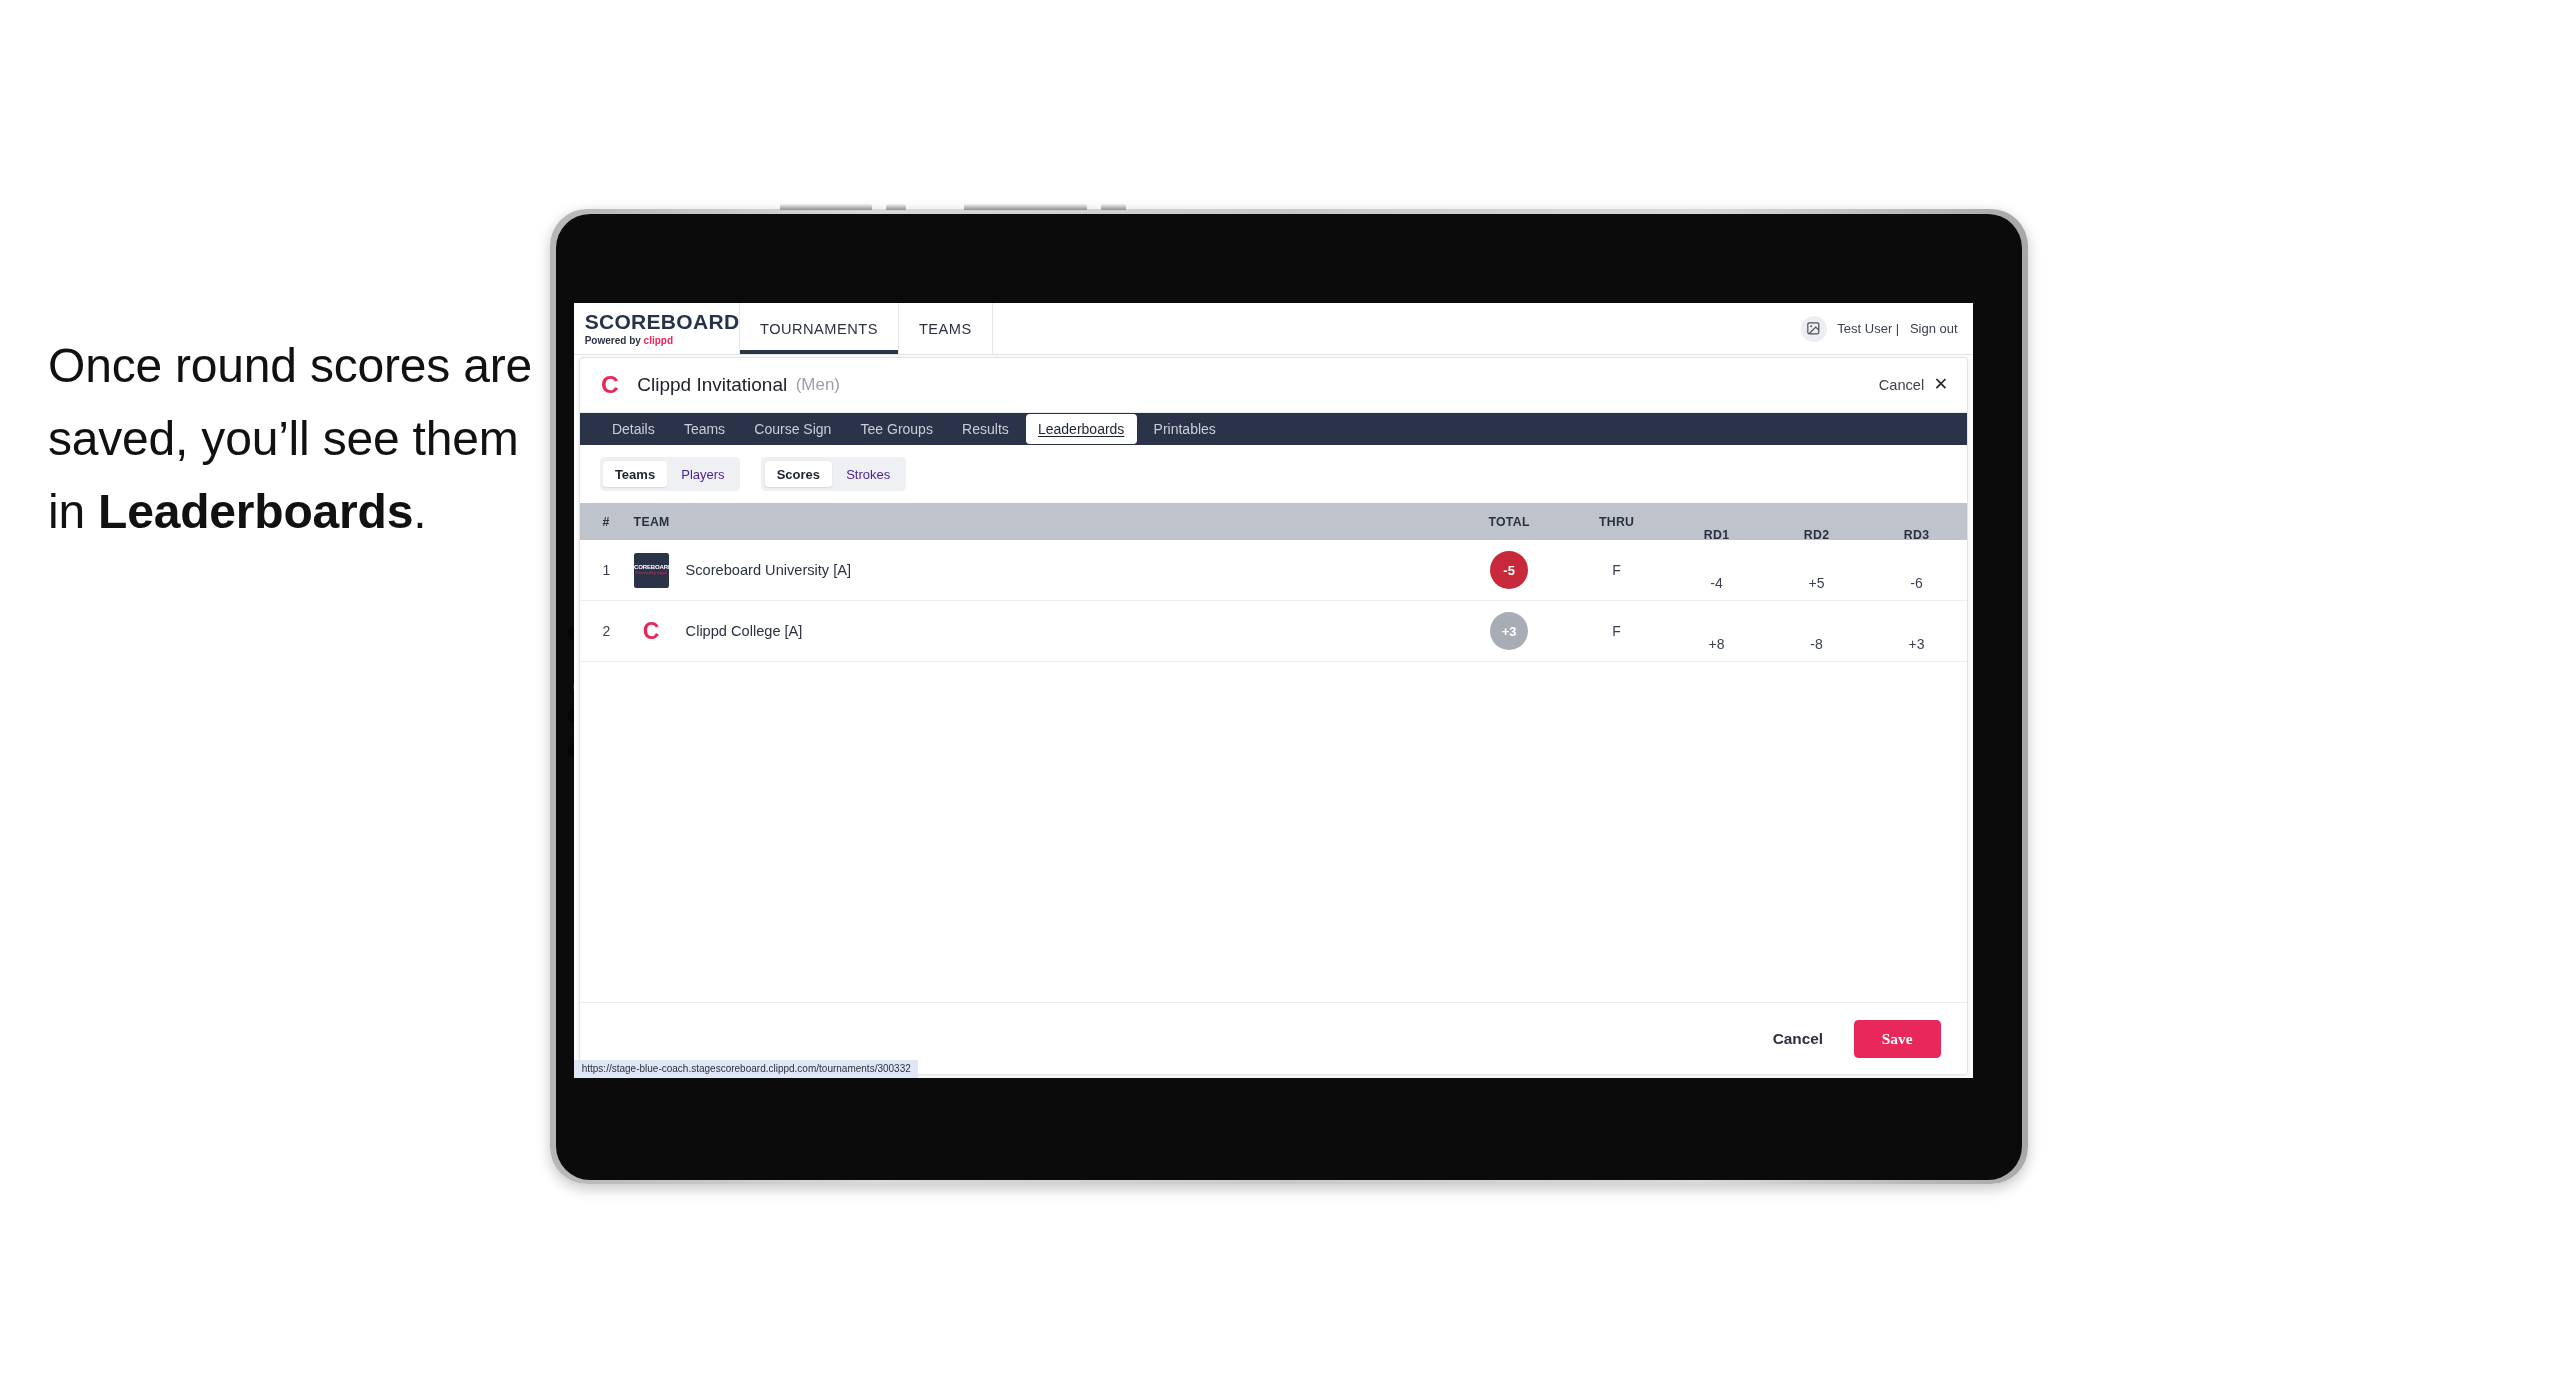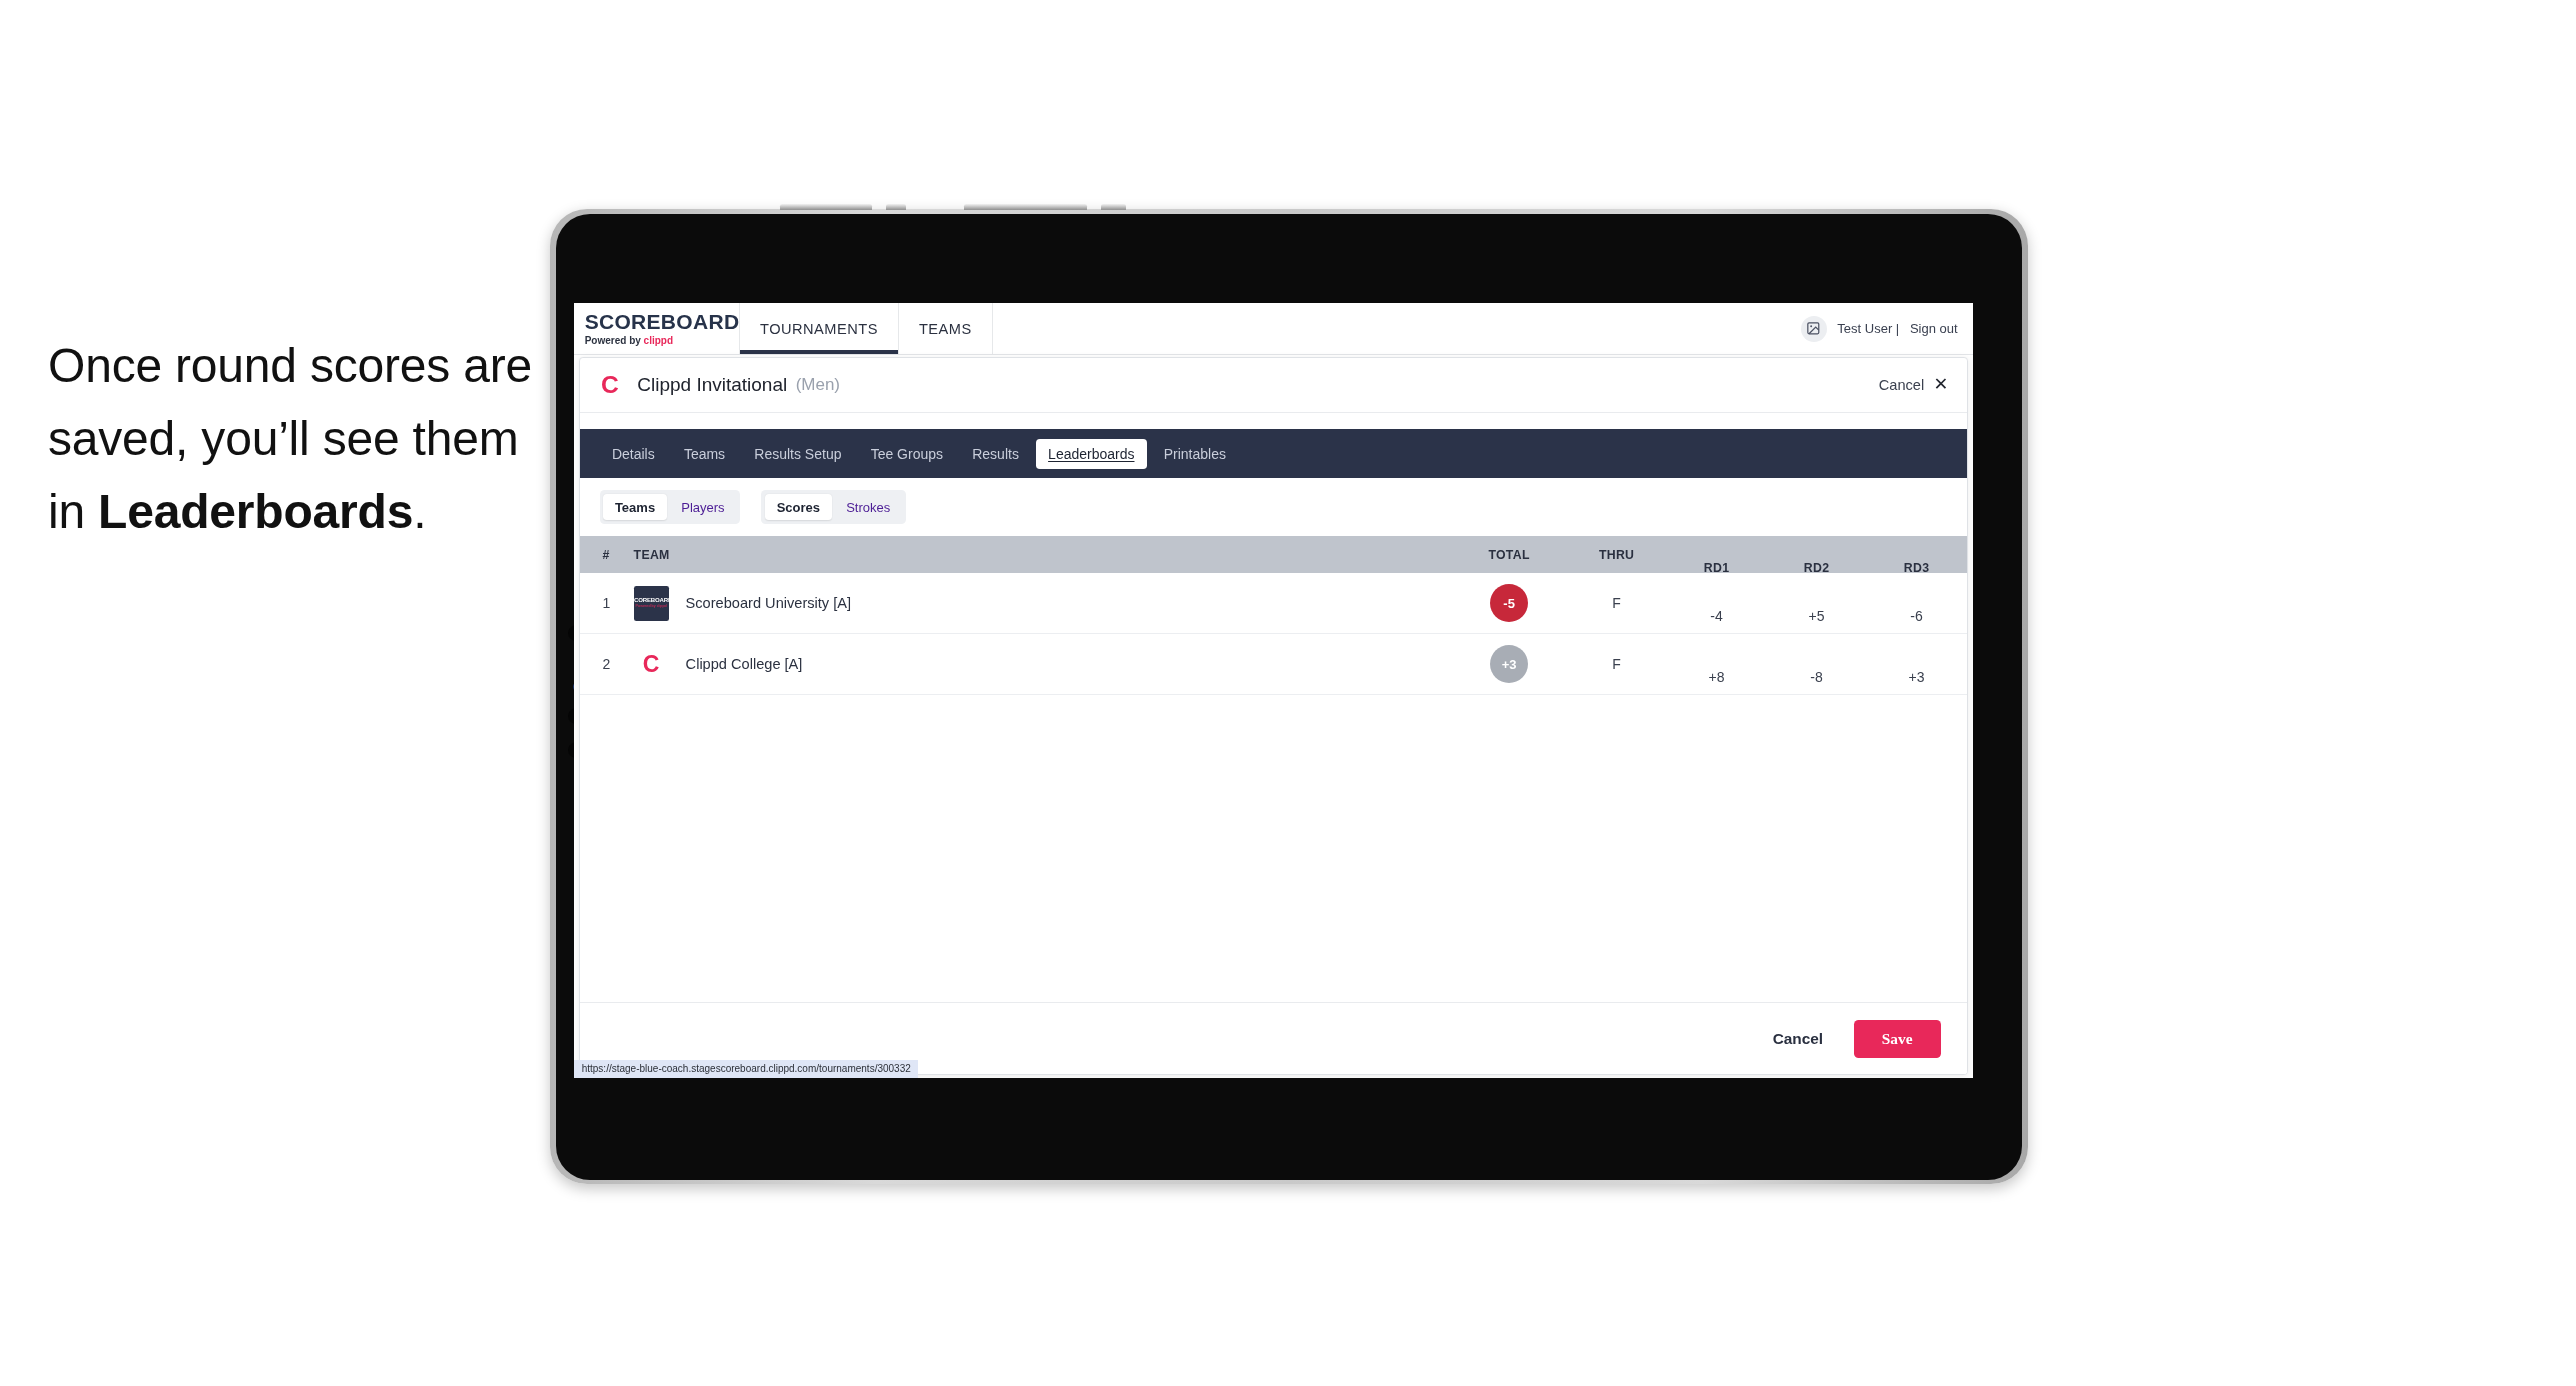--- a/index.html
+++ b/index.html
@@ -198,27 +198,26 @@
   .modal-head-spacer { flex: 1; }
   .cancel-x {
     display: flex; align-items: center; gap: 9.2px;
     font-size: 14.6px; color: #3b414f; cursor: pointer;
   }
   .x-glyph { font-size: 17.7px; color: #22262f; line-height: 1; }
 
   
   .tabsbar {
     background: #2b3349;
-    height: 49px;
+    height: 32px;
     display: flex;
     align-items: center;
     padding: 0 20px;
     gap: 4.6px;
     flex: 0 0 auto;
-    margin-top: 16px;
   }
   .tab {
     font-size: 14px;
     color: #c9cedb;
     padding: 7px 12.3px;
     border-radius: 3.8px;
     cursor: pointer;
     white-space: nowrap;
   }
   .tab.active {
@@ -425,21 +424,21 @@
         <div class="modal-head-spacer"></div>
         <div class="cancel-x">
           <span>Cancel</span>
           <span class="x-glyph">✕</span>
         </div>
       </div>
 
       <div class="tabsbar">
         <div class="tab"><span>Details</span></div>
         <div class="tab"><span>Teams</span></div>
-        <div class="tab"><span>Results Setup</span></div>
+        <div class="tab"><span>Course Sign</span></div>
         <div class="tab"><span>Tee Groups</span></div>
         <div class="tab"><span>Results</span></div>
         <div class="tab active"><span>Leaderboards</span></div>
         <div class="tab"><span>Printables</span></div>
       </div>
 
       <div class="filters">
         <div class="seg">
           <div class="seg-item active"><span>Teams</span></div>
           <div class="seg-item"><span>Players</span></div>

